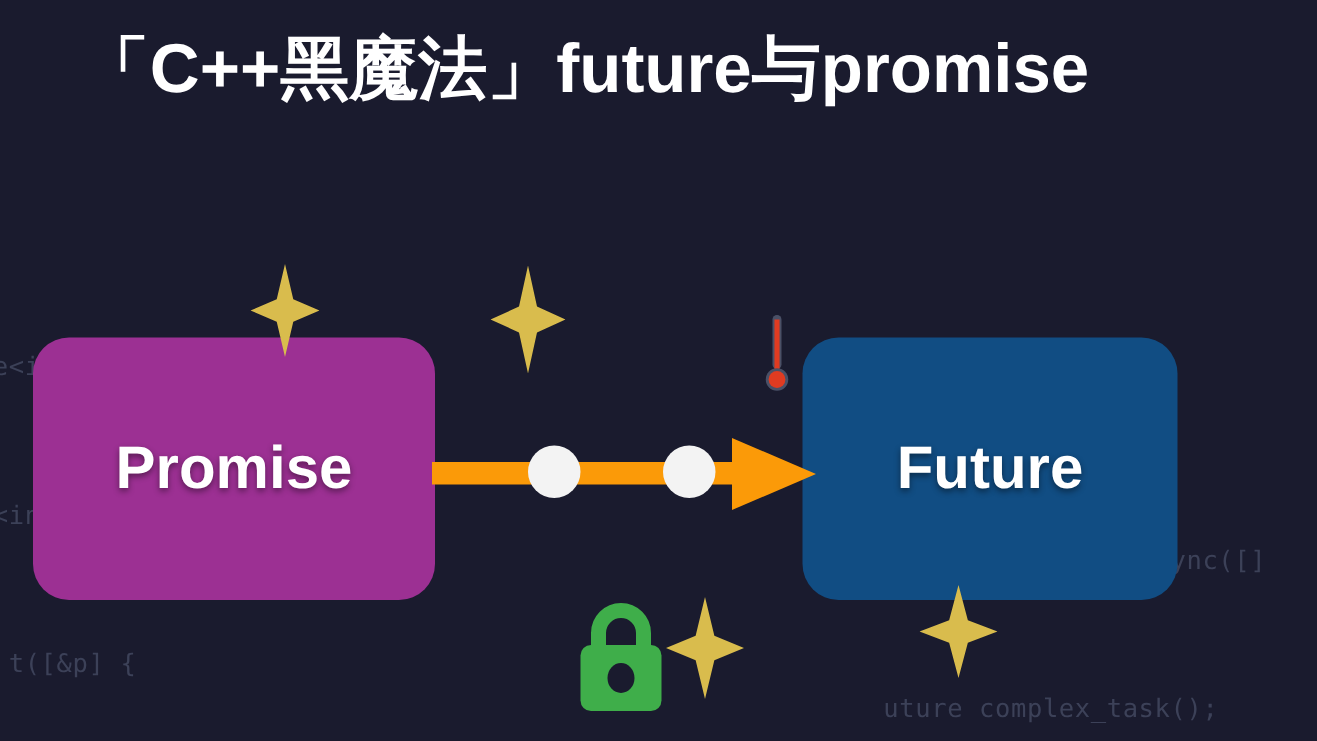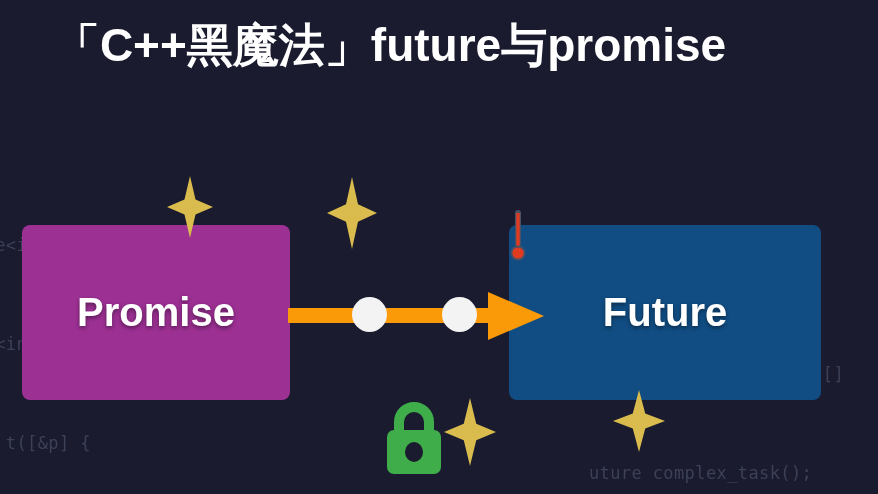--- a/index.html
+++ b/index.html
@@ -46,44 +46,44 @@
     top: 163px;
   }
   #code-right {
     left: 557px;
     top: 193px;
   }
 
   
   .nodebox {
     position: absolute;
-    border-radius: 8px;
+    border-radius: 24px;
     display: flex;
     align-items: center;
     justify-content: center;
   }
   .nodebox .nodelabel {
     color: #ffffff;
     font-size: 40px;
     font-weight: bold;
     text-shadow: 0 2px 4px rgba(0,0,0,0.45);
     position: relative;
     z-index: 3;
   }
   #box-promise {
     left: 22px;
     top: 225px;
     width: 268px;
     height: 175px;
     background: #9c3093;
   }
   #box-future {
-    left: 509px;
+    left: 535px;
     top: 225px;
-    width: 312px;
+    width: 250px;
     height: 175px;
     background: #114d83;
   }
 
   
   #connector {
     position: absolute;
     left: 288px;
     top: 292px;
     width: 260px;

